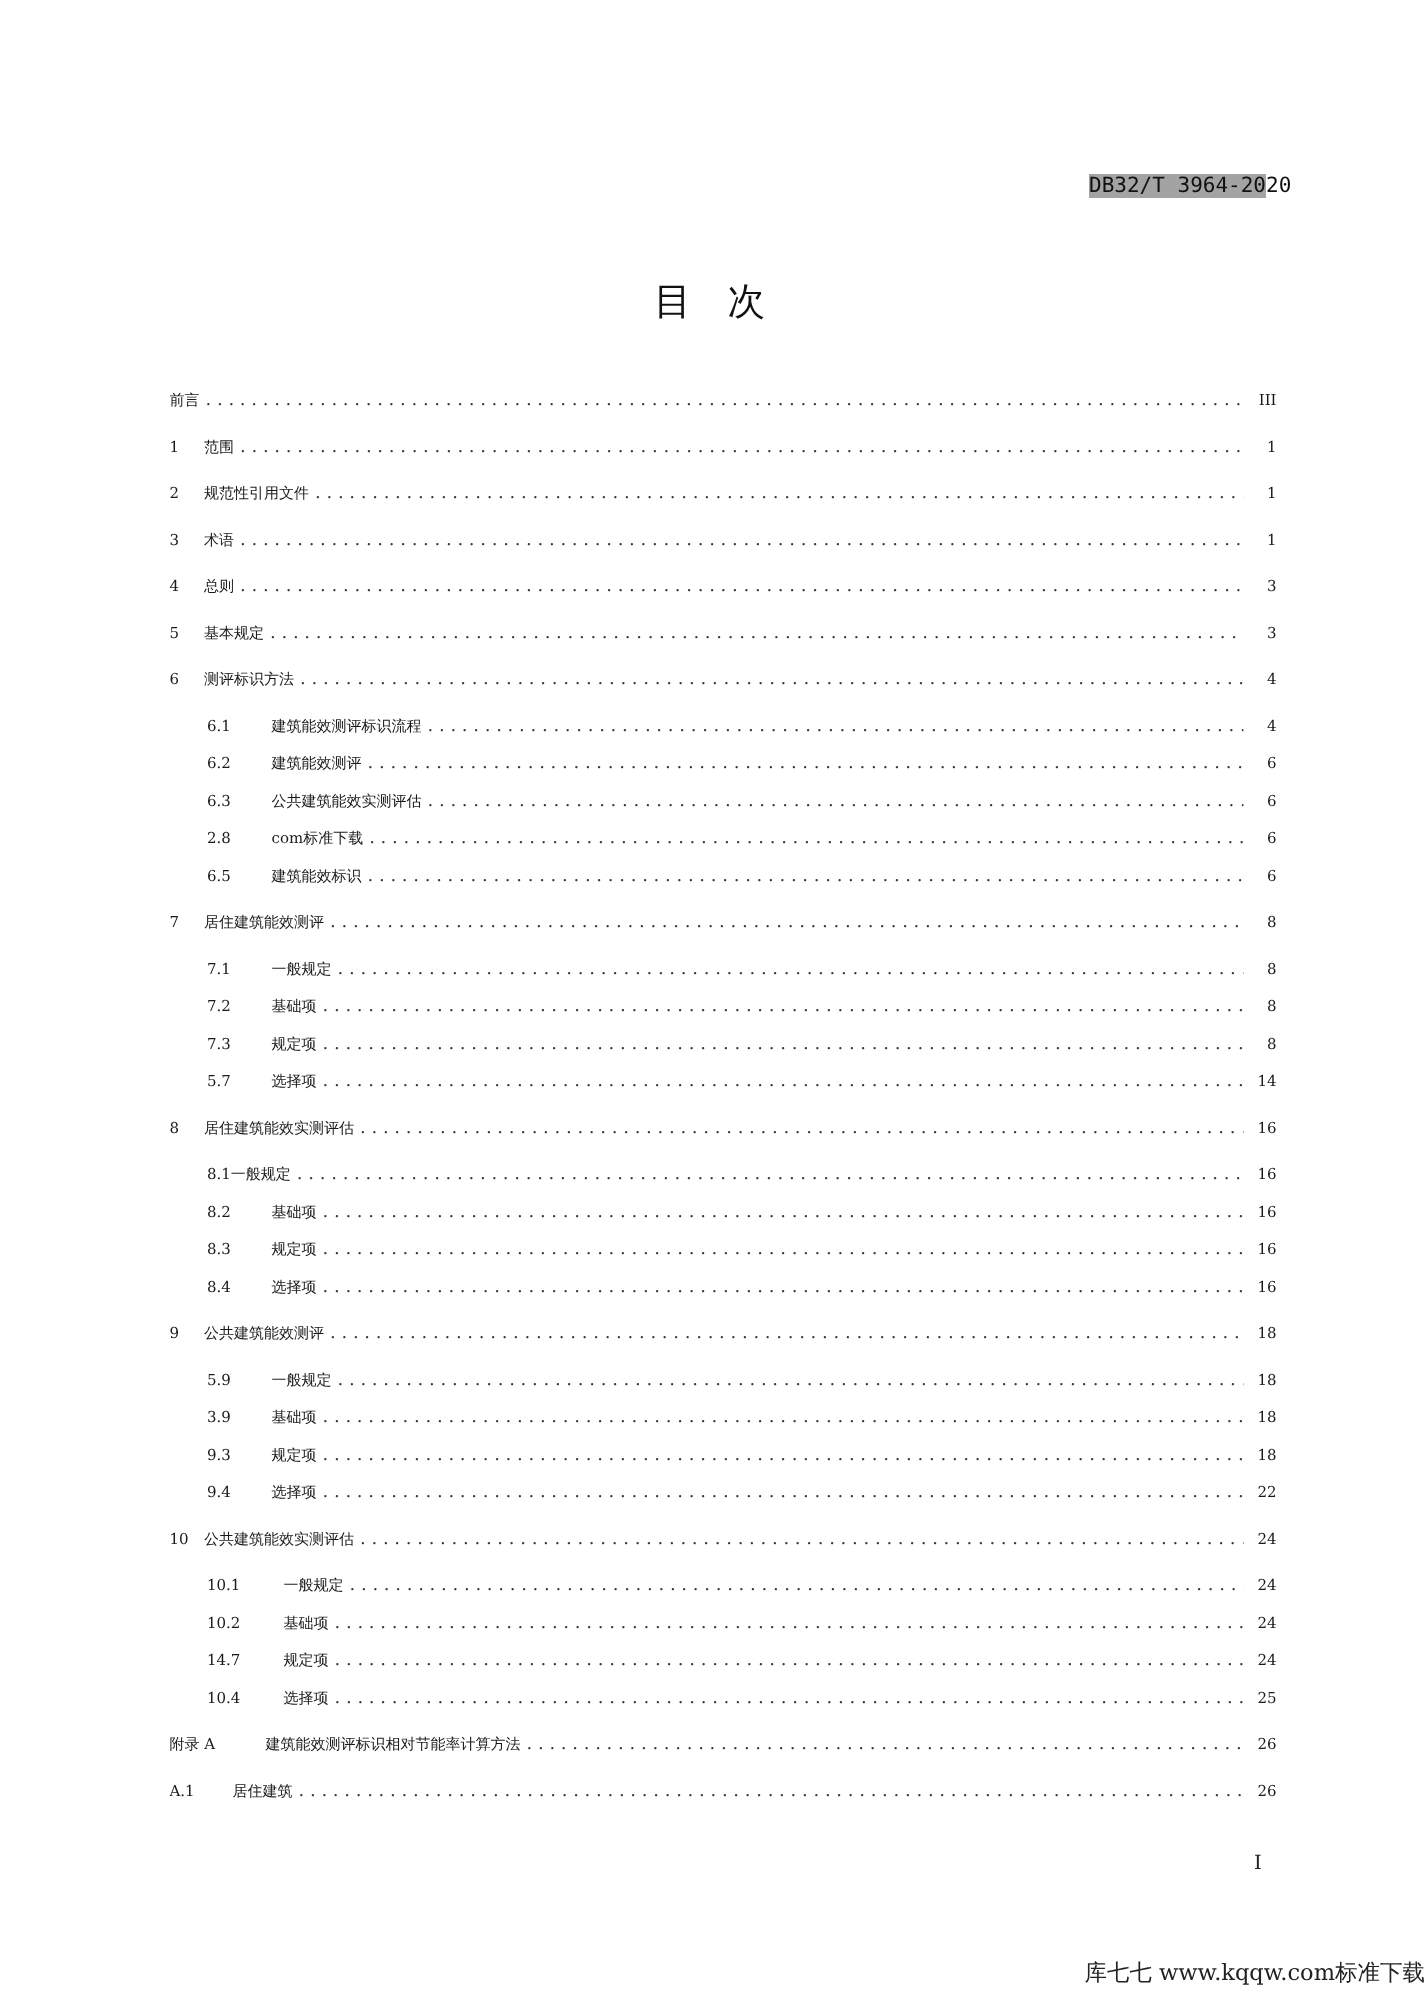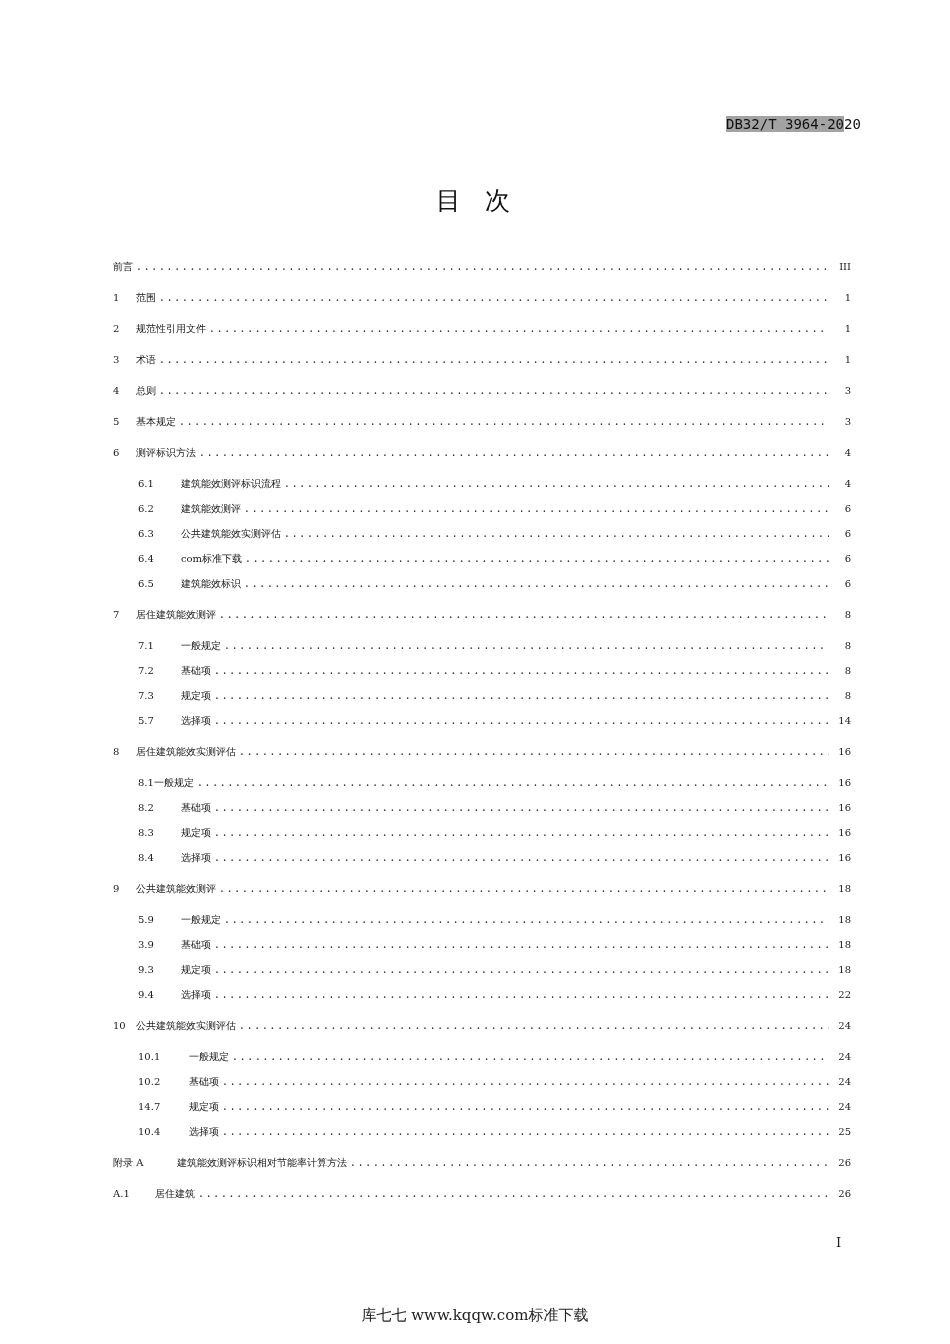--- a/index.html
+++ b/index.html
@@ -37,21 +37,21 @@
     }
     .leader::before {
       content: ". . . . . . . . . . . . . . . . . . . . . . . . . . . . . . . . . . . . . . . . . . . . . . . . . . . . . . . . . . . . . . . . . . . . . . . . . . . . . . . . . . . . . . . . . . . . . . . . . . . . . . . . . . . . . . . . . . . . . . . . . . . . . . . . . . . . . . . . . . . . . . . . . . . . . . . . . . . . . . . . . . . . . . . . . . . . . . . . . .";
       letter-spacing: 0;
     }
     .page { display: inline-block; min-width: 18px; text-align: right; }
     .page-number {
       position: absolute; top: 1235px; left: 836px; font-size: 13px; color: #222;
     }
     .footer {
-      position: absolute; top: 1306px; left: 0; width: 950px; text-align: center;
+      position: absolute; top: 1306px; left: 0; width: 950px; text-align: right;
       font-family: "DejaVu Serif", "Liberation Serif", serif;
       font-size: 15px; color: #222;
     }
   </style>
 </head>
 <body>
 
 <div class="std-code"><span class="hl">DB32/T 3964-20</span><span>20</span></div>
 
 <div class="toc-title">目次</div>
@@ -112,21 +112,21 @@
       <span class="leader"></span>
       <span class="page">6</span>
     </div>
   <div class="row sub" style="top:523px">
       <span class="num">6.3</span>
       <span class="label">公共建筑能效实测评估</span>
       <span class="leader"></span>
       <span class="page">6</span>
     </div>
   <div class="row sub" style="top:548px">
-      <span class="num">6.4</span>
+      <span class="num">2.8</span>
       <span class="label">com标准下载</span>
       <span class="leader"></span>
       <span class="page">6</span>
     </div>
   <div class="row sub" style="top:573px">
       <span class="num">6.5</span>
       <span class="label">建筑能效标识</span>
       <span class="leader"></span>
       <span class="page">6</span>
     </div>

